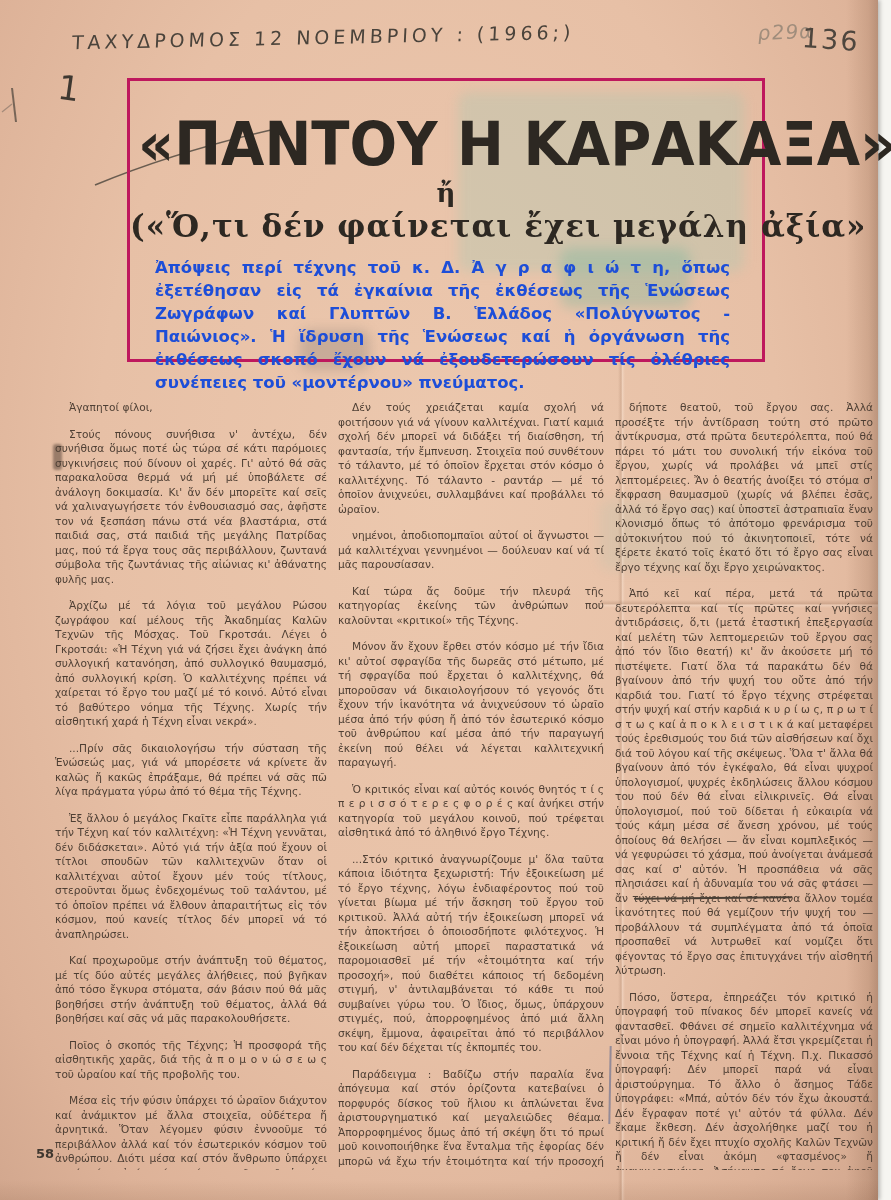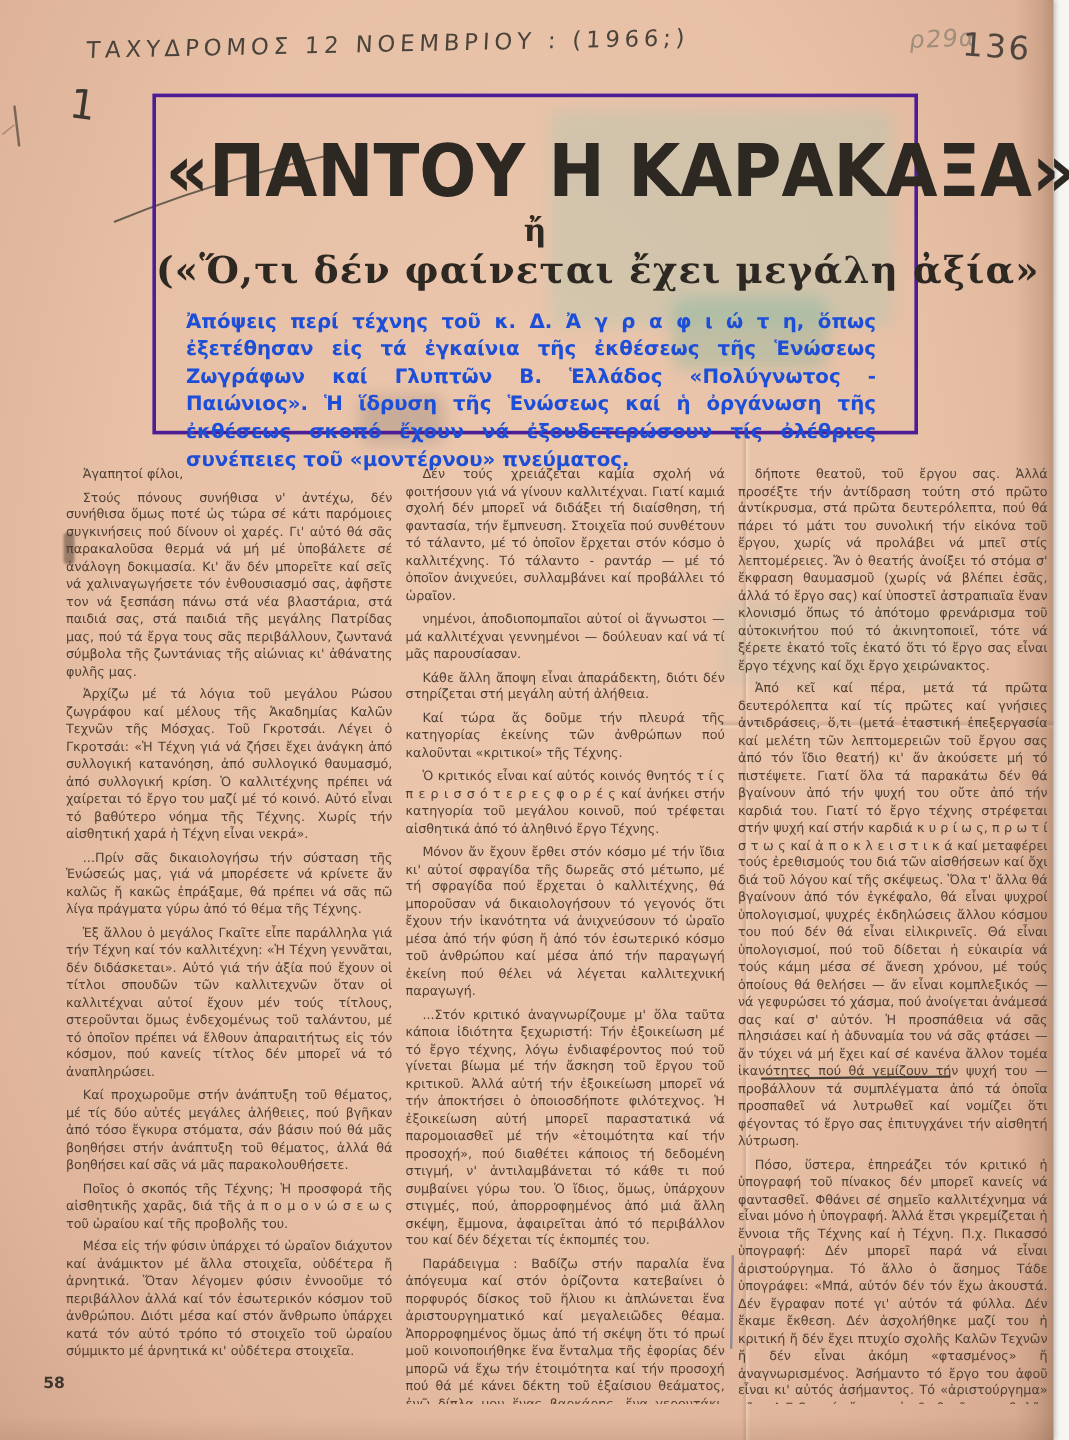--- a/index.html
+++ b/index.html
@@ -47,21 +47,21 @@
     left:72px;top:26px;font-size:19px;letter-spacing:4px;
     transform:rotate(-1.2deg) skewX(-4deg);white-space:nowrap;color:#4a433b;
   }
   .hw-faint{left:758px;top:20px;font-size:20px;color:#a08d7c;transform:rotate(-2deg) skewX(-8deg);letter-spacing:1px;}
   .hw-num{left:802px;top:24px;font-size:27px;color:#4e463e;transform:rotate(4deg);letter-spacing:2px;}
   .hw-one{left:58px;top:68px;font-size:34px;color:#3e3831;transform:rotate(8deg);}
   .stroke-svg{position:absolute;left:0;top:0;pointer-events:none;}
   
   .title-box{
     position:absolute;left:127px;top:78px;width:632px;height:278px;
-    border:3px solid #4c1d95;
+    border:3px solid #be185d;
     text-align:center;color:#2d2822;
   }
   .headline{
     margin:30px 8px 0 8px;
     font-size:56px;font-weight:bold;letter-spacing:0px;
     transform:scaleY(1.08);
     font-family:"DejaVu Sans","Liberation Sans",sans-serif;
     white-space:nowrap;
   }
   .or-line{
@@ -80,21 +80,21 @@
   }
   
   .body-wrap{
     position:absolute;left:55px;top:388px;width:824px;height:782px;
     display:flex;gap:11px;
     color:#4e3f34;
   }
   .col{width:272px;height:782px;overflow:hidden;text-align:justify;}
   .col.c2{width:266px;}
   .col.c3{width:258px;}
-  .col p{margin:0 0 5px 0;font-size:10.6px;line-height:14.5px;text-indent:14px;}
+  .col p{margin:12px 0 5px 0;font-size:10.6px;line-height:14.5px;text-indent:14px;}
   .salutation{font-size:10.8px;line-height:15px;text-indent:22px;margin:0 0 6px 0;}
   .pageno{
     position:absolute;left:36px;top:1146px;font-size:13px;font-weight:bold;color:#3f372f;text-align:right;
   }
   
   .pen-underline{
     position:absolute;left:634px;top:897px;width:158px;height:2px;
     background:#4a4036;transform:rotate(-.6deg);border-radius:2px;
   }
   .margin-line{
@@ -145,24 +145,23 @@
       <p>Ἀρχίζω μέ τά λόγια τοῦ μεγάλου Ρώσου ζωγράφου καί μέλους τῆς Ἀκαδημίας Καλῶν Τεχνῶν τῆς Μόσχας. Τοῦ Γκροτσάι. Λέγει ὁ Γκροτσάι: «Ἡ Τέχνη γιά νά ζήσει ἔχει ἀνάγκη ἀπό συλλογική κατανόηση, ἀπό συλλογικό θαυμασμό, ἀπό συλλογική κρίση. Ὁ καλλιτέχνης πρέπει νά χαίρεται τό ἔργο του μαζί μέ τό κοινό. Αὐτό εἶναι τό βαθύτερο νόημα τῆς Τέχνης. Χωρίς τήν αἰσθητική χαρά ἡ Τέχνη εἶναι νεκρά».</p>
       <p>...Πρίν σᾶς δικαιολογήσω τήν σύσταση τῆς Ἑνώσεώς μας, γιά νά μπορέσετε νά κρίνετε ἄν καλῶς ἤ κακῶς ἐπράξαμε, θά πρέπει νά σᾶς πῶ λίγα πράγματα γύρω ἀπό τό θέμα τῆς Τέχνης.</p>
       <p>Ἐξ ἄλλου ὁ μεγάλος Γκαῖτε εἶπε παράλληλα γιά τήν Τέχνη καί τόν καλλιτέχνη: «Ἡ Τέχνη γεννᾶται, δέν διδάσκεται». Αὐτό γιά τήν ἀξία πού ἔχουν οἱ τίτλοι σπουδῶν τῶν καλλιτεχνῶν ὅταν οἱ καλλιτέχναι αὐτοί ἔχουν μέν τούς τίτλους, στεροῦνται ὅμως ἐνδεχομένως τοῦ ταλάντου, μέ τό ὁποῖον πρέπει νά ἔλθουν ἀπαραιτήτως εἰς τόν κόσμον, πού κανείς τίτλος δέν μπορεῖ νά τό ἀναπληρώσει.</p>
       <p>Καί προχωροῦμε στήν ἀνάπτυξη τοῦ θέματος, μέ τίς δύο αὐτές μεγάλες ἀλήθειες, πού βγῆκαν ἀπό τόσο ἔγκυρα στόματα, σάν βάσιν πού θά μᾶς βοηθήσει στήν ἀνάπτυξη τοῦ θέματος, ἀλλά θά βοηθήσει καί σᾶς νά μᾶς παρακολουθήσετε.</p>
       <p>Ποῖος ὁ σκοπός τῆς Τέχνης; Ἡ προσφορά τῆς αἰσθητικῆς χαρᾶς, διά τῆς ἀ π ο μ ο ν ώ σ ε ω ς τοῦ ὡραίου καί τῆς προβολῆς του.</p>
       <p>Μέσα εἰς τήν φύσιν ὑπάρχει τό ὡραῖον διάχυτον καί ἀνάμικτον μέ ἄλλα στοιχεῖα, οὐδέτερα ἤ ἀρνητικά. Ὅταν λέγομεν φύσιν ἐννοοῦμε τό περιβάλλον ἀλλά καί τόν ἐσωτερικόν κόσμον τοῦ ἀνθρώπου. Διότι μέσα καί στόν ἄνθρωπο ὑπάρχει κατά τόν αὐτό τρόπο τό στοιχεῖο τοῦ ὡραίου σύμμικτο μέ ἀρνητικά κι' οὐδέτερα στοιχεῖα.</p>
     </div>
   <div class="col c2">
       <p>Δέν τούς χρειάζεται καμία σχολή νά φοιτήσουν γιά νά γίνουν καλλιτέχναι. Γιατί καμιά σχολή δέν μπορεῖ νά διδάξει τή διαίσθηση, τή φαντασία, τήν ἔμπνευση. Στοιχεῖα πού συνθέτουν τό τάλαντο, μέ τό ὁποῖον ἔρχεται στόν κόσμο ὁ καλλιτέχνης. Τό τάλαντο - ραντάρ — μέ τό ὁποῖον ἀνιχνεύει, συλλαμβάνει καί προβάλλει τό ὡραῖον.</p>
       <p>νημένοι, ἀποδιοπομπαῖοι αὐτοί οἱ ἄγνωστοι — μά καλλιτέχναι γεννημένοι — δούλευαν καί νά τί μᾶς παρουσίασαν.</p>
-      <p>Κάθε ἄλλη ἄποψη εἶναι ἀπαράδεκτη, διότι δέν στηρίζεται στή μεγάλη αὐτή ἀλήθεια.</p>
       <p>Καί τώρα ἄς δοῦμε τήν πλευρά τῆς κατηγορίας ἐκείνης τῶν ἀνθρώπων πού καλοῦνται «κριτικοί» τῆς Τέχνης.</p>
+      <p>Μόνον ἄν ἔχουν ἔρθει στόν κόσμο μέ τήν ἴδια κι' αὐτοί σφραγίδα τῆς δωρεᾶς στό μέτωπο, μέ τή σφραγίδα πού ἔρχεται ὁ καλλιτέχνης, θά μποροῦσαν νά δικαιολογήσουν τό γεγονός ὅτι ἔχουν τήν ἱκανότητα νά ἀνιχνεύσουν τό ὡραῖο μέσα ἀπό τήν φύση ἤ ἀπό τόν ἐσωτερικό κόσμο τοῦ ἀνθρώπου καί μέσα ἀπό τήν παραγωγή ἐκείνη πού θέλει νά λέγεται καλλιτεχνική παραγωγή.</p>
       <p>Ὁ κριτικός εἶναι καί αὐτός κοινός θνητός τ ί ς  π ε ρ ι σ σ ό τ ε ρ ε ς  φ ο ρ έ ς καί ἀνήκει στήν κατηγορία τοῦ μεγάλου κοινοῦ, πού τρέφεται αἰσθητικά ἀπό τό ἀληθινό ἔργο Τέχνης.</p>
-      <p>Μόνον ἄν ἔχουν ἔρθει στόν κόσμο μέ τήν ἴδια κι' αὐτοί σφραγίδα τῆς δωρεᾶς στό μέτωπο, μέ τή σφραγίδα πού ἔρχεται ὁ καλλιτέχνης, θά μποροῦσαν νά δικαιολογήσουν τό γεγονός ὅτι ἔχουν τήν ἱκανότητα νά ἀνιχνεύσουν τό ὡραῖο μέσα ἀπό τήν φύση ἤ ἀπό τόν ἐσωτερικό κόσμο τοῦ ἀνθρώπου καί μέσα ἀπό τήν παραγωγή ἐκείνη πού θέλει νά λέγεται καλλιτεχνική παραγωγή.</p>
       <p>...Στόν κριτικό ἀναγνωρίζουμε μ' ὅλα ταῦτα κάποια ἰδιότητα ξεχωριστή: Τήν ἐξοικείωση μέ τό ἔργο τέχνης, λόγω ἐνδιαφέροντος πού τοῦ γίνεται βίωμα μέ τήν ἄσκηση τοῦ ἔργου τοῦ κριτικοῦ. Ἀλλά αὐτή τήν ἐξοικείωση μπορεῖ νά τήν ἀποκτήσει ὁ ὁποιοσδήποτε φιλότεχνος. Ἡ ἐξοικείωση αὐτή μπορεῖ παραστατικά νά παρομοιασθεῖ μέ τήν «ἑτοιμότητα καί τήν προσοχή», πού διαθέτει κάποιος τή δεδομένη στιγμή, ν' ἀντιλαμβάνεται τό κάθε τι πού συμβαίνει γύρω του. Ὁ ἴδιος, ὅμως, ὑπάρχουν στιγμές, πού, ἀπορροφημένος ἀπό μιά ἄλλη σκέψη, ἔμμονα, ἀφαιρεῖται ἀπό τό περιβάλλον του καί δέν δέχεται τίς ἐκπομπές του.</p>
       <p>Παράδειγμα : Βαδίζω στήν παραλία ἕνα ἀπόγευμα καί στόν ὁρίζοντα κατεβαίνει ὁ πορφυρός δίσκος τοῦ ἥλιου κι ἁπλώνεται ἕνα ἀριστουργηματικό καί μεγαλειῶδες θέαμα. Ἀπορροφημένος ὅμως ἀπό τή σκέψη ὅτι τό πρωί μοῦ κοινοποιήθηκε ἕνα ἔνταλμα τῆς ἐφορίας δέν μπορῶ νά ἔχω τήν ἑτοιμότητα καί τήν προσοχή πού θά μέ κάνει δέκτη τοῦ ἑξαίσιου θεάματος, ἐνῶ δίπλα μου ἕνας βαρκάρης, ἕνα γεροντάκι, ἕνα νήπιο, ἕνας δάσκαλος, μιά μαθητριούλα, ἕνας γιατρός, κλπ., πού δέν πῆραν τό πρωί ἔνταλμα, σάν τό δικό μου, στέκονται ἔκθαμβοι μπροστά στήν ὁμορφιά τῆς φύσεως.</p>
     </div>
   <div class="col c3">
       <p>δήποτε θεατοῦ, τοῦ ἔργου σας. Ἀλλά προσέξτε τήν ἀντίδραση τούτη στό πρῶτο ἀντίκρυσμα, στά πρῶτα δευτερόλεπτα, πού θά πάρει τό μάτι του συνολική τήν εἰκόνα τοῦ ἔργου, χωρίς νά προλάβει νά μπεῖ στίς λεπτομέρειες. Ἄν ὁ θεατής ἀνοίξει τό στόμα σ' ἔκφραση θαυμασμοῦ (χωρίς νά βλέπει ἐσᾶς, ἀλλά τό ἔργο σας) καί ὑποστεῖ ἀστραπιαῖα ἕναν κλονισμό ὅπως τό ἀπότομο φρενάρισμα τοῦ αὐτοκινήτου πού τό ἀκινητοποιεῖ, τότε νά ξέρετε ἑκατό τοῖς ἑκατό ὅτι τό ἔργο σας εἶναι ἔργο τέχνης καί ὄχι ἔργο χειρώνακτος.</p>
       <p>Ἀπό κεῖ καί πέρα, μετά τά πρῶτα δευτερόλεπτα καί τίς πρῶτες καί γνήσιες ἀντιδράσεις, ὅ,τι (μετά ἐταστική ἐπεξεργασία καί μελέτη τῶν λεπτομερειῶν τοῦ ἔργου σας ἀπό τόν ἴδιο θεατή) κι' ἄν ἀκούσετε μή τό πιστέψετε. Γιατί ὅλα τά παρακάτω δέν θά βγαίνουν ἀπό τήν ψυχή του οὔτε ἀπό τήν καρδιά του. Γιατί τό ἔργο τέχνης στρέφεται στήν ψυχή καί στήν καρδιά κ υ ρ ί ω ς, π ρ ω τ ί σ τ ω ς καί ἀ π ο κ λ ε ι σ τ ι κ ά καί μεταφέρει τούς ἐρεθισμούς του διά τῶν αἰσθήσεων καί ὄχι διά τοῦ λόγου καί τῆς σκέψεως. Ὅλα τ' ἄλλα θά βγαίνουν ἀπό τόν ἐγκέφαλο, θά εἶναι ψυχροί ὑπολογισμοί, ψυχρές ἐκδηλώσεις ἄλλου κόσμου του πού δέν θά εἶναι εἰλικρινεῖς. Θά εἶναι ὑπολογισμοί, πού τοῦ δίδεται ἡ εὐκαιρία νά τούς κάμη μέσα σέ ἄνεση χρόνου, μέ τούς ὁποίους θά θελήσει — ἄν εἶναι κομπλεξικός — νά γεφυρώσει τό χάσμα, πού ἀνοίγεται ἀνάμεσά σας καί σ' αὐτόν. Ἡ προσπάθεια νά σᾶς πλησιάσει καί ἡ ἀδυναμία του νά σᾶς φτάσει — ἄν τύχει νά μή ἔχει καί σέ κανένα ἄλλον τομέα ἱκανότητες πού θά γεμίζουν τήν ψυχή του — προβάλλουν τά συμπλέγματα ἀπό τά ὁποῖα προσπαθεῖ νά λυτρωθεῖ καί νομίζει ὅτι φέγοντας τό ἔργο σας ἐπιτυγχάνει τήν αἰσθητή λύτρωση.</p>
       <p>Πόσο, ὕστερα, ἐπηρεάζει τόν κριτικό ἡ ὑπογραφή τοῦ πίνακος δέν μπορεῖ κανείς νά φαντασθεῖ. Φθάνει σέ σημεῖο καλλιτέχνημα νά εἶναι μόνο ἡ ὑπογραφή. Ἀλλά ἔτσι γκρεμίζεται ἡ ἔννοια τῆς Τέχνης καί ἡ Τέχνη. Π.χ. Πικασσό ὑπογραφή: Δέν μπορεῖ παρά νά εἶναι ἀριστούργημα. Τό ἄλλο ὁ ἄσημος Τάδε ὑπογράφει: «Μπά, αὐτόν δέν τόν ἔχω ἀκουστά. Δέν ἔγραφαν ποτέ γι' αὐτόν τά φύλλα. Δέν ἔκαμε ἔκθεση. Δέν ἀσχολήθηκε μαζί του ἡ κριτική ἤ δέν ἔχει πτυχίο σχολῆς Καλῶν Τεχνῶν ἤ δέν εἶναι ἀκόμη «φτασμένος» ἤ ἀναγνωρισμένος. Ἀσήμαντο τό ἔργο του ἀφοῦ εἶναι κι' αὐτός ἀσήμαντος. Τό «ἀριστούργημα» τῆς Δ.Ε.Θ. τό ἔκαμε ὁ διεθνοῦς προβολῆς γλύπτης Ζογγολόπουλος καί ὄχι ὁ Ζλατάνης ἤ ὁ Λιβαρῆς ἤ ὁ Ἀνδρεάδης κλπ. Πρέπει νά τοῦ ὑψώσουμε τούς λιβανωτούς μας. Τώρα ἄν μιά ὁλόκληρη πολιτεία τό ἀποστρέφεται, τό καταδικάζει, ἀγανακτεῖ, ἐξοργίζεται, ἀπορεῖ, τό χλευάζει, ζητᾶ τό ἄμεσο σήκωμά του, δέν βαριέσαι, τί ξέρουν αὐτοί ὅλοι οἱ «σκιτζῆδες» ἀπό τέχνη; Πῶς θά καταλάβουν ἕνα ἀριστούργημα πού βγῆκε ἀπό τά χέρια ἐκείνου «πού προηγεῖται τῆς ἐποχῆς του»(!) Ἄν τό πλῆθος καί μετά τίς δικές μας κριτικές ἐξακολουθεῖ νά κορυβαντιᾶ καί νά ἀποδοκιμάζει, ἐπιστρατεύουμε καί τούς «εἰδικούς», βάζουμε καί τόν δημιουργό του νά μᾶς διαφωτίσει, ξ α ν α ε π α ν ε ρ χ ό μ α σ τ ε καί ἐπιμένουμε σώνει καί καλά νά τό βαφτίσουμε. Ἀλλά στά βαφτίσια τά χαλᾶμε καί ὁ κόσμος μᾶς παίρνει χαμπάρι καί γελάει μαζί μας καί τό παρδαλό κατσίκι. Τό βαφτίζουμε, ἄλλος «τό δεύτερο μεγάλο καί ἀξιόλογο μνημεῖο στήν Ἑλλάδα», ἄλλος τό βαφτίζει «ἔκφραση τῆς βιομηχανικότητας τῆς ἐποχῆς μας», ἄλλος τό ἀποκαλεῖ «γλυπτόν — πρός θεοῦ — κόσμημα». Ἄλλος τό λέει «ἀνάπτυξη τοῦ δέντρου τῆς γνώσης». Ἄλλος τό ἀποκαλεῖ «τό πελώριο», ἄλλος τό ἀποκαλεῖ «ἔργο σωστό καί ὡραῖο» (!). Ἄλλος λέγει ὅτι «μ' αὐτό ἡ Θεσσαλονίκη ἀπέκτησε τό Ζογγολόπουλό της». Ἀλλά ποτέ δέν εἴπαμε ὅτι ἡ Ἑλλάς ἀπέκτησε τόν Πραξιτέλη της, ἀλλά τόν Ἑρμῆ της. Τόν Παιώνιό της, ἀλλά τήν Νίκη τοῦ Παιωνίου. Οὔτε ἡ Ἰταλία</p>
     </div>
 </div>
 

